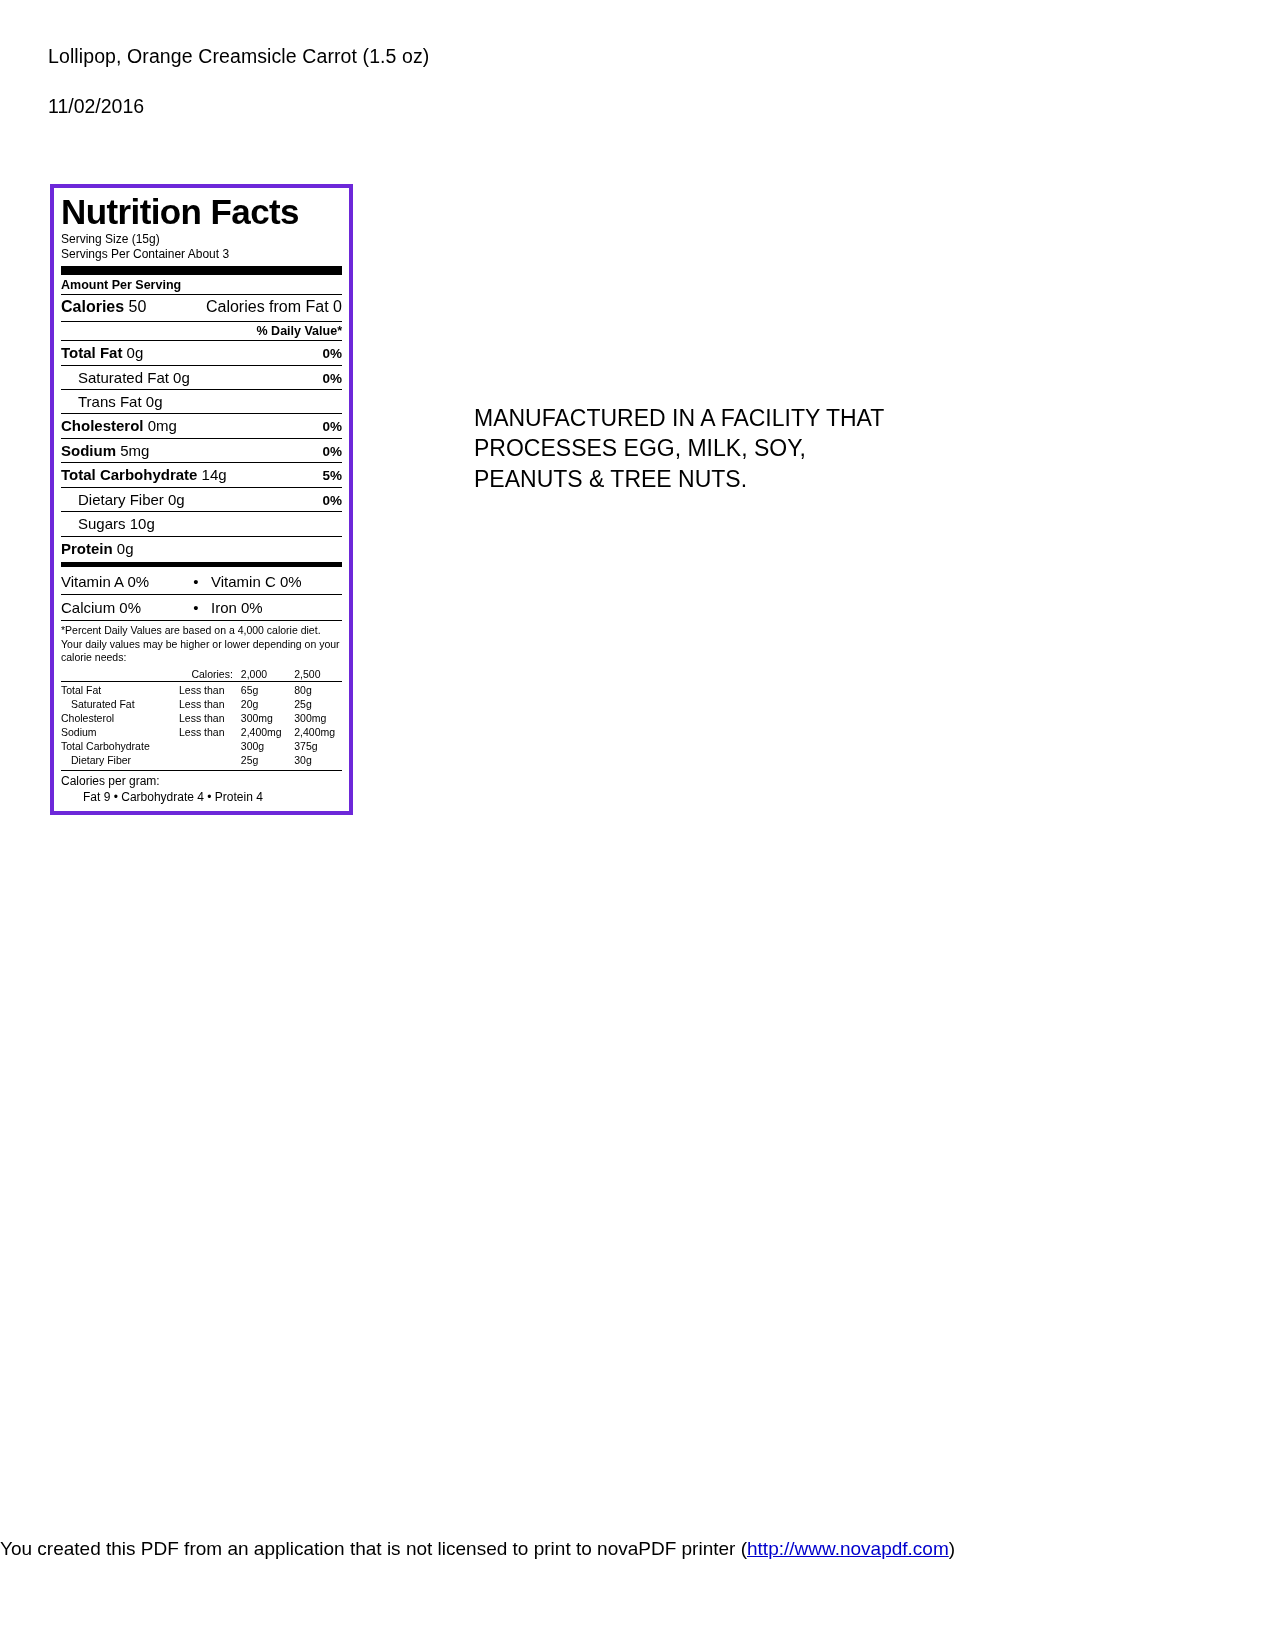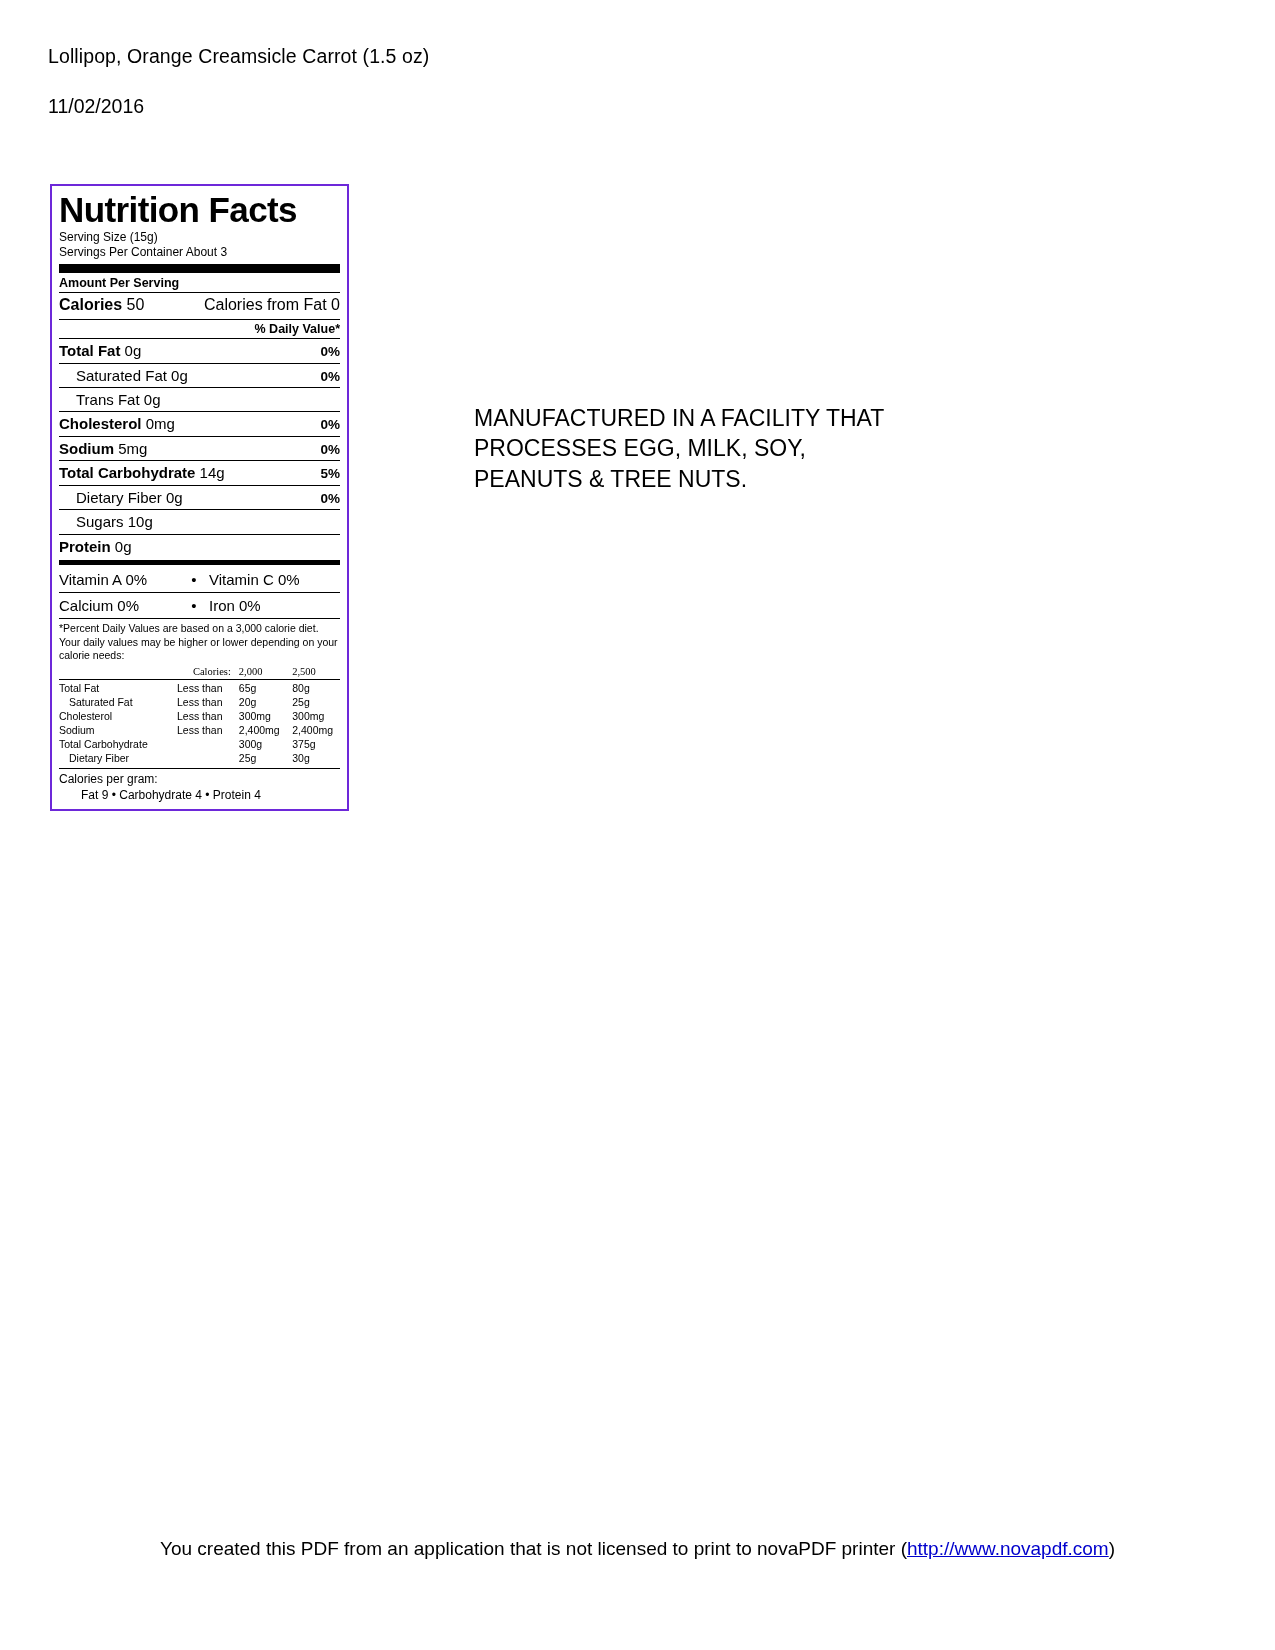--- a/index.html
+++ b/index.html
@@ -32,21 +32,21 @@
     top: 95px;
     font-size: 19.5px;
   }
 
   
   .nf-panel {
     position: absolute;
     left: 50px;
     top: 184px;
     width: 281px;
-    border: 2px solid #6d28d9;
+    border: 4px solid #6d28d9;
     padding: 4px 7px 6px 7px;
     background: #fff;
     font-size: 13.5px;
     line-height: 1.15;
     box-sizing: content-box;
   }
   .nf-title {
     font-size: 35px;
     font-weight: bold;
     letter-spacing: -0.6px;
@@ -117,21 +117,21 @@
     margin-top: 1px;
   }
   .nf-table td {
     padding: 1px 0;
     vertical-align: top;
   }
   .nf-table td.c-name { width: 42%; }
   .nf-table td.c-less { width: 22%; }
   .nf-table td.c-v1 { width: 19%; }
   .nf-table td.c-v2 { width: 17%; }
-  .nf-table tr.hdr td { text-align: left; font-family: Liberation Serif, serif; }
+  .nf-table tr.hdr td { text-align: left; }
   .nf-cpg {
     font-size: 12px;
     padding-top: 3px;
     line-height: 1.3;
   }
   .nf-cpg .indent2 { padding-left: 22px; }
 
   
   .ingredients {
     position: absolute;
@@ -149,21 +149,21 @@
     font-size: 23px;
     line-height: 1.32;
   }
 
   
   .footer {
     position: absolute;
     left: 0;
     top: 1538px;
     width: 1275px;
-    text-align: center;
+    text-align: left;
     font-size: 19px;
   }
   .footer a {
     color: #0000cc;
     text-decoration: underline;
   }
 </style>
 </head>
 <body>
 
@@ -287,21 +287,21 @@
       <div>Vitamin C 0%</div>
     </div>
     <div class="rule-hair"></div>
     <div class="nf-vit-row">
       <div class="c1">Calcium 0%</div>
       <div class="dot">•</div>
       <div>Iron 0%</div>
     </div>
     <div class="rule-thin"></div>
 
-    <div class="nf-foot">*Percent Daily Values are based on a 3,000 calorie diet. Your daily values may be higher or lower depending on your calorie needs:</div>
+    <div class="nf-foot">*Percent Daily Values are based on a 4,000 calorie diet. Your daily values may be higher or lower depending on your calorie needs:</div>
 
     <table class="nf-table">
       <tbody>
           <tr class="hdr">
         <td class="c-name"></td>
         <td class="c-less" style="text-align:right;padding-right:8px;">Calories:</td>
         <td class="c-v1">2,000</td>
         <td class="c-v2">2,500</td>
       </tr>
     </tbody>

